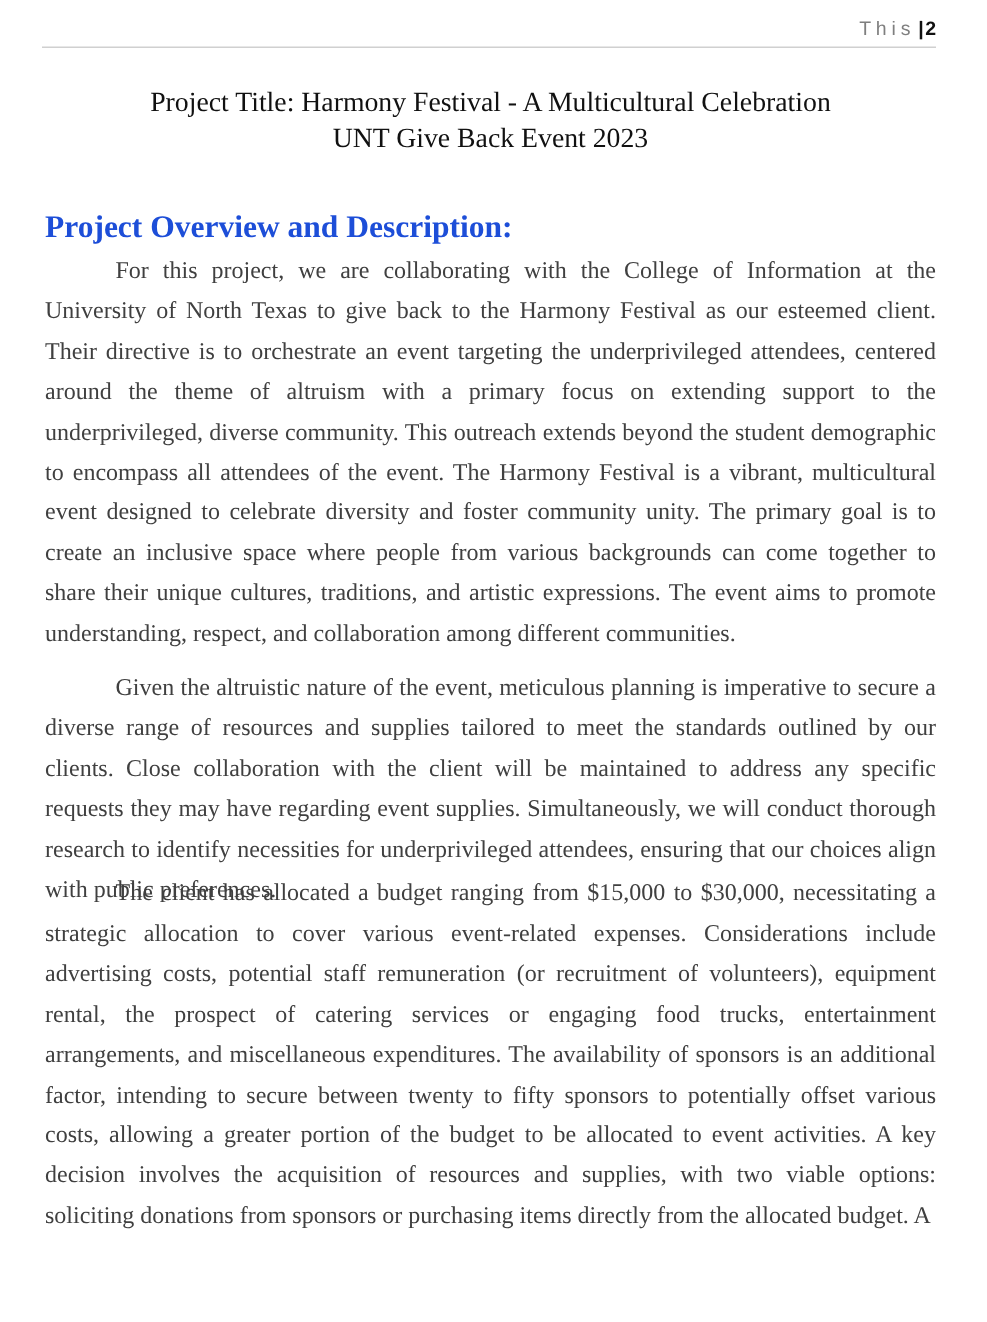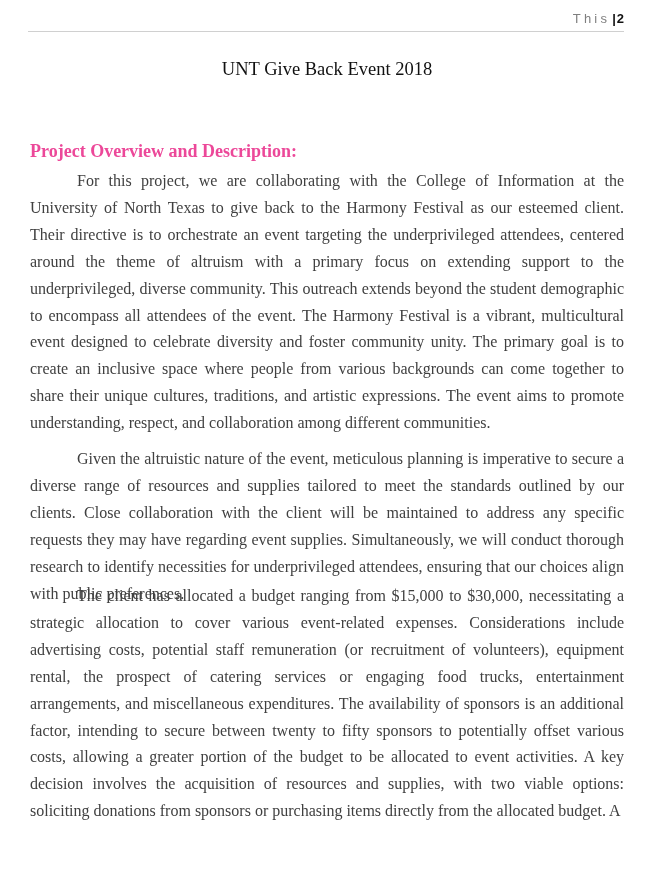--- a/index.html
+++ b/index.html
@@ -58,23 +58,23 @@
       color: #111;
     }
     .title-block div {
       white-space: nowrap;
     }
     .section-heading {
       position: absolute;
       left: 30px;
       top: 141px;
       font-weight: bold;
-      font-size: 18px;
+      font-size: 21px;
       line-height: 20px;
-      color: #ec4899;
+      color: #1d4ed8;
     }
     .body-text {
       position: absolute;
       left: 30px;
       width: 594px;
       font-size: 16px;
       line-height: 26.9px;
       text-align: justify;
       text-indent: 47px;
       margin: 0;
@@ -87,20 +87,21 @@
 </head>
 <body>
 
 <div class="page-header">
   <div class="page-number">
     <span class="page-word">This</span><span class="page-sep">|</span><span class="page-num">2</span>
   </div>
 </div>
 
 <div class="title-block">
-  <div>UNT Give Back Event 2018</div>
+  <div>Project Title: Harmony Festival - A Multicultural Celebration</div>
+  <div>UNT Give Back Event 2023</div>
 </div>
 
 <div class="section-heading">Project Overview and Description:</div>
 
 <p class="body-text p1">For this project, we are collaborating with the College of Information at the University of North Texas to give back to the Harmony Festival as our esteemed client. Their directive is to orchestrate an event targeting the underprivileged attendees, centered around the theme of altruism with a primary focus on extending support to the underprivileged, diverse community. This outreach extends beyond the student demographic to encompass all attendees of the event. The Harmony Festival is a vibrant, multicultural event designed to celebrate diversity and foster community unity. The primary goal is to create an inclusive space where people from various backgrounds can come together to share their unique cultures, traditions, and artistic expressions. The event aims to promote understanding, respect, and collaboration among different communities.</p>
 <p class="body-text p2">Given the altruistic nature of the event, meticulous planning is imperative to secure a diverse range of resources and supplies tailored to meet the standards outlined by our clients. Close collaboration with the client will be maintained to address any specific requests they may have regarding event supplies. Simultaneously, we will conduct thorough research to identify necessities for underprivileged attendees, ensuring that our choices align with public preferences.</p>
 <p class="body-text p3">The client has allocated a budget ranging from $15,000 to $30,000, necessitating a strategic allocation to cover various event-related expenses. Considerations include advertising costs, potential staff remuneration (or recruitment of volunteers), equipment rental, the prospect of catering services or engaging food trucks, entertainment arrangements, and miscellaneous expenditures. The availability of sponsors is an additional factor, intending to secure between twenty to fifty sponsors to potentially offset various costs, allowing a greater portion of the budget to be allocated to event activities. A key decision involves the acquisition of resources and supplies, with two viable options: soliciting donations from sponsors or purchasing items directly from the allocated budget. A</p>
 
 </body></html>

